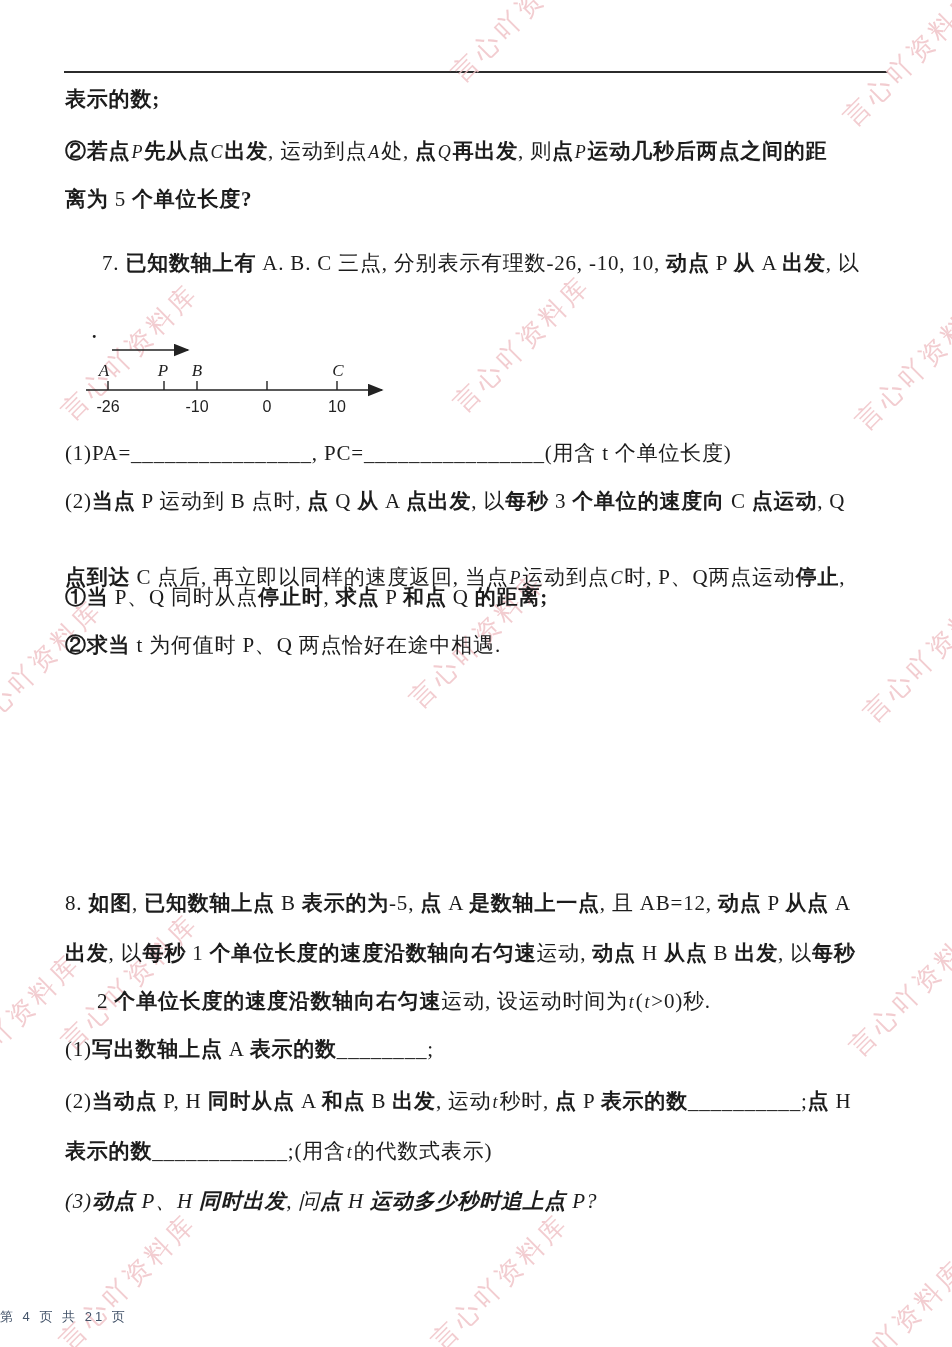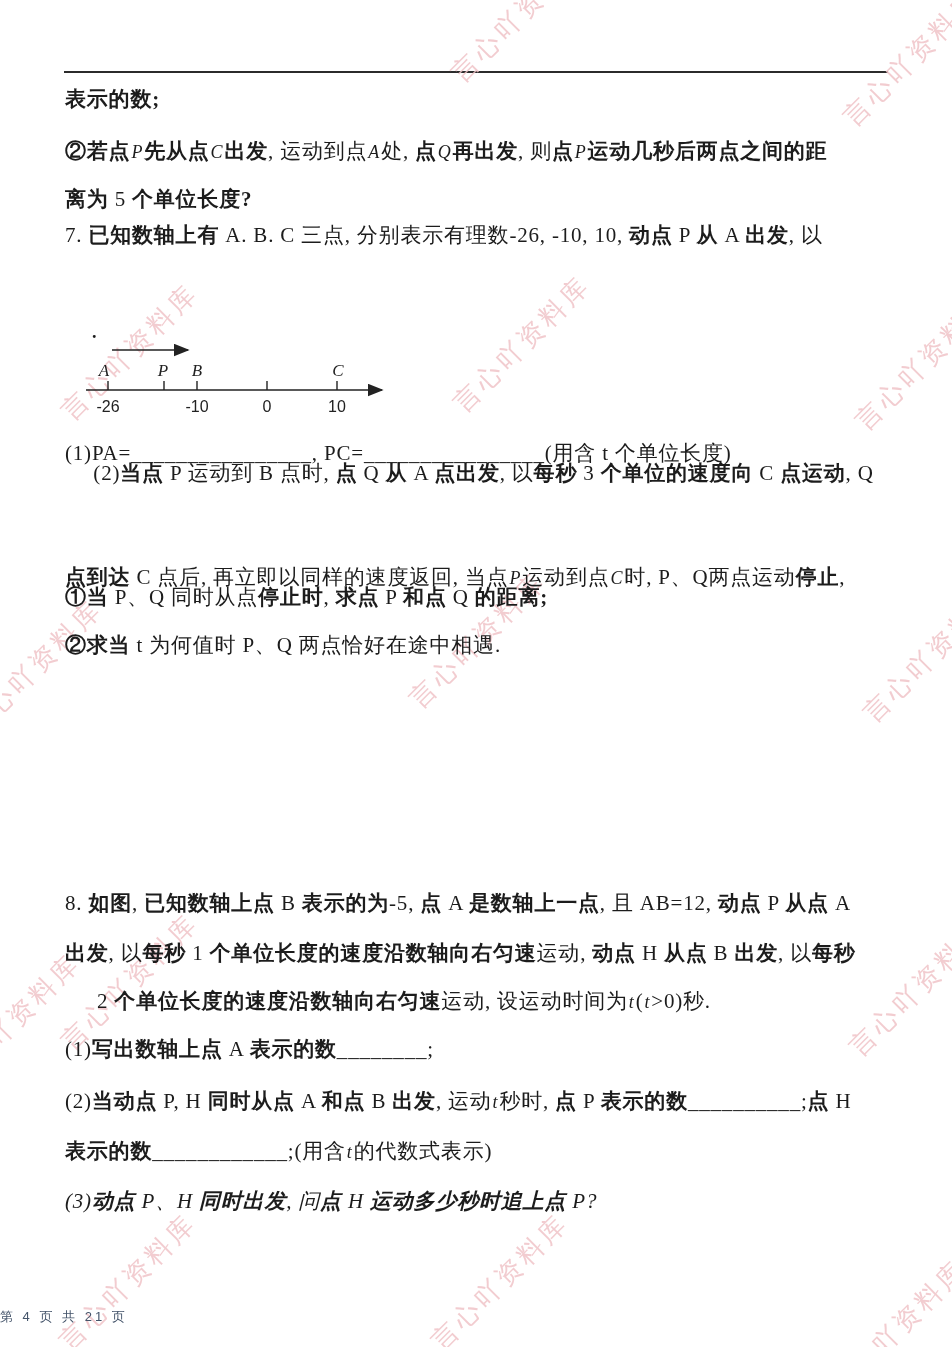--- a/index.html
+++ b/index.html
@@ -101,23 +101,23 @@
       <div class="wm" style="left: 12px; top: 1022px; color: rgb(240, 196, 200);">言心吖资料库</div>
       <div class="wm" style="left: 128px; top: 1282px; color: rgb(240, 196, 200);">言心吖资料库</div>
       <div class="wm" style="left: 500px; top: 1282px; color: rgb(240, 196, 200);">言心吖资料库</div>
       <div class="wm" style="left: 898px; top: 1328px; color: rgb(240, 196, 200);">言心吖资料库</div>
     </div>
 
   <div class="content">
       <div class="line" style="top: 72px; margin-top: 12px;"><span class="seg-b">表示的数;</span></div>
       <div class="line" style="top: 136px;"><span class="seg-b">②若点</span><span class="seg-i">P</span><span class="seg-b">先从点</span><span class="seg-i">C</span><span class="seg-b">出发</span><span>, 运动到点</span><span class="seg-i">A</span><span>处, </span><span class="seg-b">点</span><span class="seg-i">Q</span><span class="seg-b">再出发</span><span>, 则</span><span class="seg-b">点</span><span class="seg-i">P</span><span class="seg-b">运动几秒后两点之间的距</span></div>
       <div class="line" style="top: 184px;"><span class="seg-b">离为</span><span> 5 </span><span class="seg-b">个单位长度?</span></div>
-      <div class="line" style="top: 220px;"><span>7. </span><span class="seg-b">已知数轴上有</span><span> A. B. C 三点, 分别表示有理数-26, -10, 10, </span><span class="seg-b">动点</span><span> P </span><span class="seg-b">从</span><span> A </span><span class="seg-b">出发</span><span>, 以</span></div>
+      <div class="line" style="top: 248px; margin-left: 37px;"><span>7. </span><span class="seg-b">已知数轴上有</span><span> A. B. C 三点, 分别表示有理数-26, -10, 10, </span><span class="seg-b">动点</span><span> P </span><span class="seg-b">从</span><span> A </span><span class="seg-b">出发</span><span>, 以</span></div>
       <div class="line" style="top: 438px;"><span>(1)PA=</span><span>________________</span><span>, PC=</span><span>________________</span><span>(用含 t 个单位长度)</span></div>
-      <div class="line" style="top: 458px; text-align: center;"><span>(2)</span><span class="seg-b">当点</span><span> P 运动到 B 点时, </span><span class="seg-b">点</span><span> Q </span><span class="seg-b">从</span><span> A </span><span class="seg-b">点出发</span><span>, 以</span><span class="seg-b">每秒</span><span> 3 </span><span class="seg-b">个单位的速度向</span><span> C </span><span class="seg-b">点运动</span><span>, Q</span></div>
+      <div class="line" style="top: 486px;"><span>(2)</span><span class="seg-b">当点</span><span> P 运动到 B 点时, </span><span class="seg-b">点</span><span> Q </span><span class="seg-b">从</span><span> A </span><span class="seg-b">点出发</span><span>, 以</span><span class="seg-b">每秒</span><span> 3 </span><span class="seg-b">个单位的速度向</span><span> C </span><span class="seg-b">点运动</span><span>, Q</span></div>
       <div class="line" style="top: 562px;"><span class="seg-b">点到达</span><span> C 点后, 再立即以同样的速度返回, 当点</span><span class="seg-i">P</span><span>运动到点</span><span class="seg-i">C</span><span>时, P、Q两点运动</span><span class="seg-b">停止</span><span>,</span></div>
       <div class="line" style="top: 582px;"><span class="seg-b">①当</span><span> P、Q 同时从点</span><span class="seg-b">停止时</span><span>, </span><span class="seg-b">求点</span><span> P </span><span class="seg-b">和点</span><span> Q </span><span class="seg-b">的距离;</span></div>
       <div class="line" style="top: 630px;"><span class="seg-b">②求当</span><span> t 为何值时 P、Q 两点恰好在途中相遇.</span></div>
       <div class="line" style="top: 888px;"><span>8. </span><span class="seg-b">如图</span><span>, </span><span class="seg-b">已知数轴上点</span><span> B </span><span class="seg-b">表示的为</span><span>-5, </span><span class="seg-b">点</span><span> A </span><span class="seg-b">是数轴上一点</span><span>, 且 AB=12, </span><span class="seg-b">动点</span><span> P </span><span class="seg-b">从点</span><span> A</span></div>
       <div class="line" style="top: 938px; font-family: Liberation Serif, serif;"><span class="seg-b">出发</span><span>, 以</span><span class="seg-b">每秒</span><span> 1 </span><span class="seg-b">个单位长度的速度沿数轴向右匀速</span><span>运动, </span><span class="seg-b">动点</span><span> H </span><span class="seg-b">从点</span><span> B </span><span class="seg-b">出发</span><span>, 以</span><span class="seg-b">每秒</span></div>
       <div class="line" style="top: 986px; margin-left: 32px;"><span>2 </span><span class="seg-b">个单位长度的速度沿数轴向右匀速</span><span>运动, 设运动时间为</span><span class="seg-i">t</span><span>(</span><span class="seg-i">t</span><span>&gt;0)</span><span>秒.</span></div>
       <div class="line" style="top: 1034px;"><span>(1)</span><span class="seg-b">写出数轴上点</span><span> A </span><span class="seg-b">表示的数</span><span>________;</span></div>
       <div class="line" style="top: 1086px;"><span>(2)</span><span class="seg-b">当动点</span><span> P, H </span><span class="seg-b">同时从点</span><span> A </span><span class="seg-b">和点</span><span> B </span><span class="seg-b">出发</span><span>, 运动</span><span class="seg-i">t</span><span>秒时, </span><span class="seg-b">点</span><span> P </span><span class="seg-b">表示的数</span><span>__________;</span><span class="seg-b">点</span><span> H</span></div>
       <div class="line" style="top: 1136px;"><span class="seg-b">表示的数</span><span>____________;(用含</span><span class="seg-i">t</span><span>的代数式表示)</span></div>
       <div class="line" style="top: 1186px; font-style: italic;"><span>(3)</span><span class="seg-b">动点</span><span> P、H </span><span class="seg-b">同时出发</span><span>, 问</span><span class="seg-b">点</span><span> H </span><span class="seg-b">运动</span><span class="seg-b">多少秒时追上点</span><span> P?</span></div>

